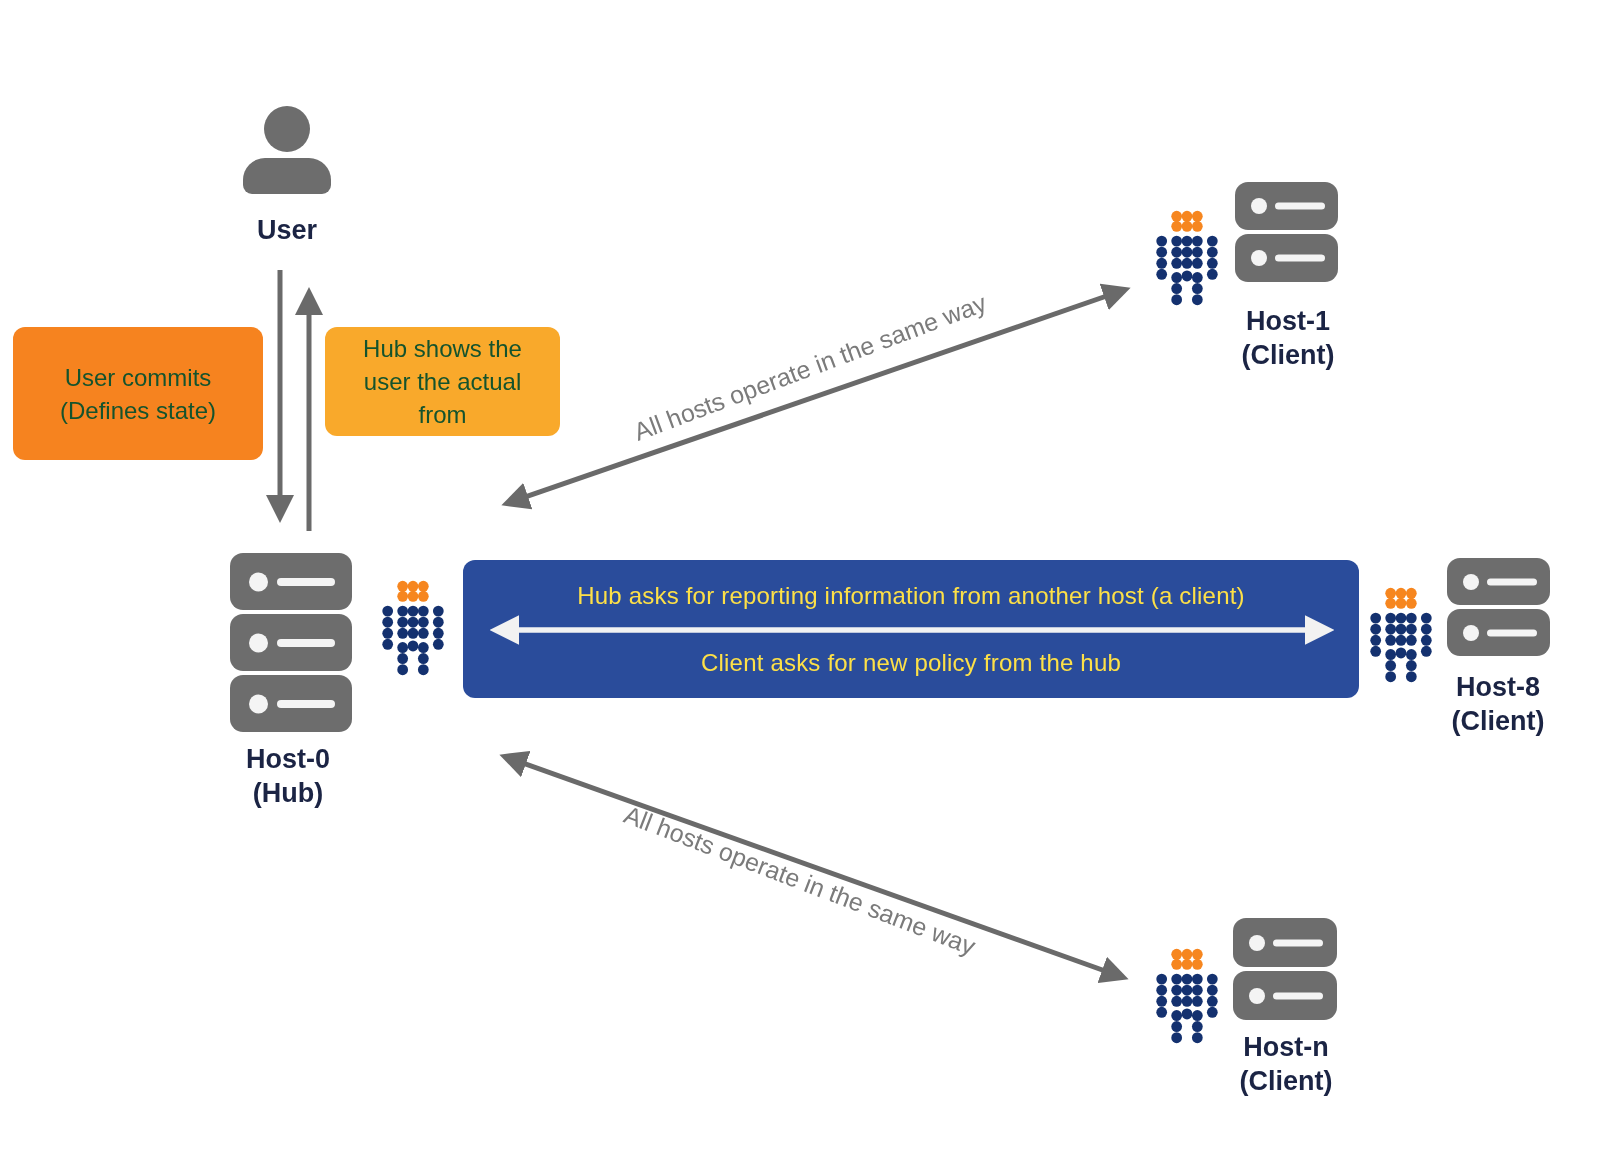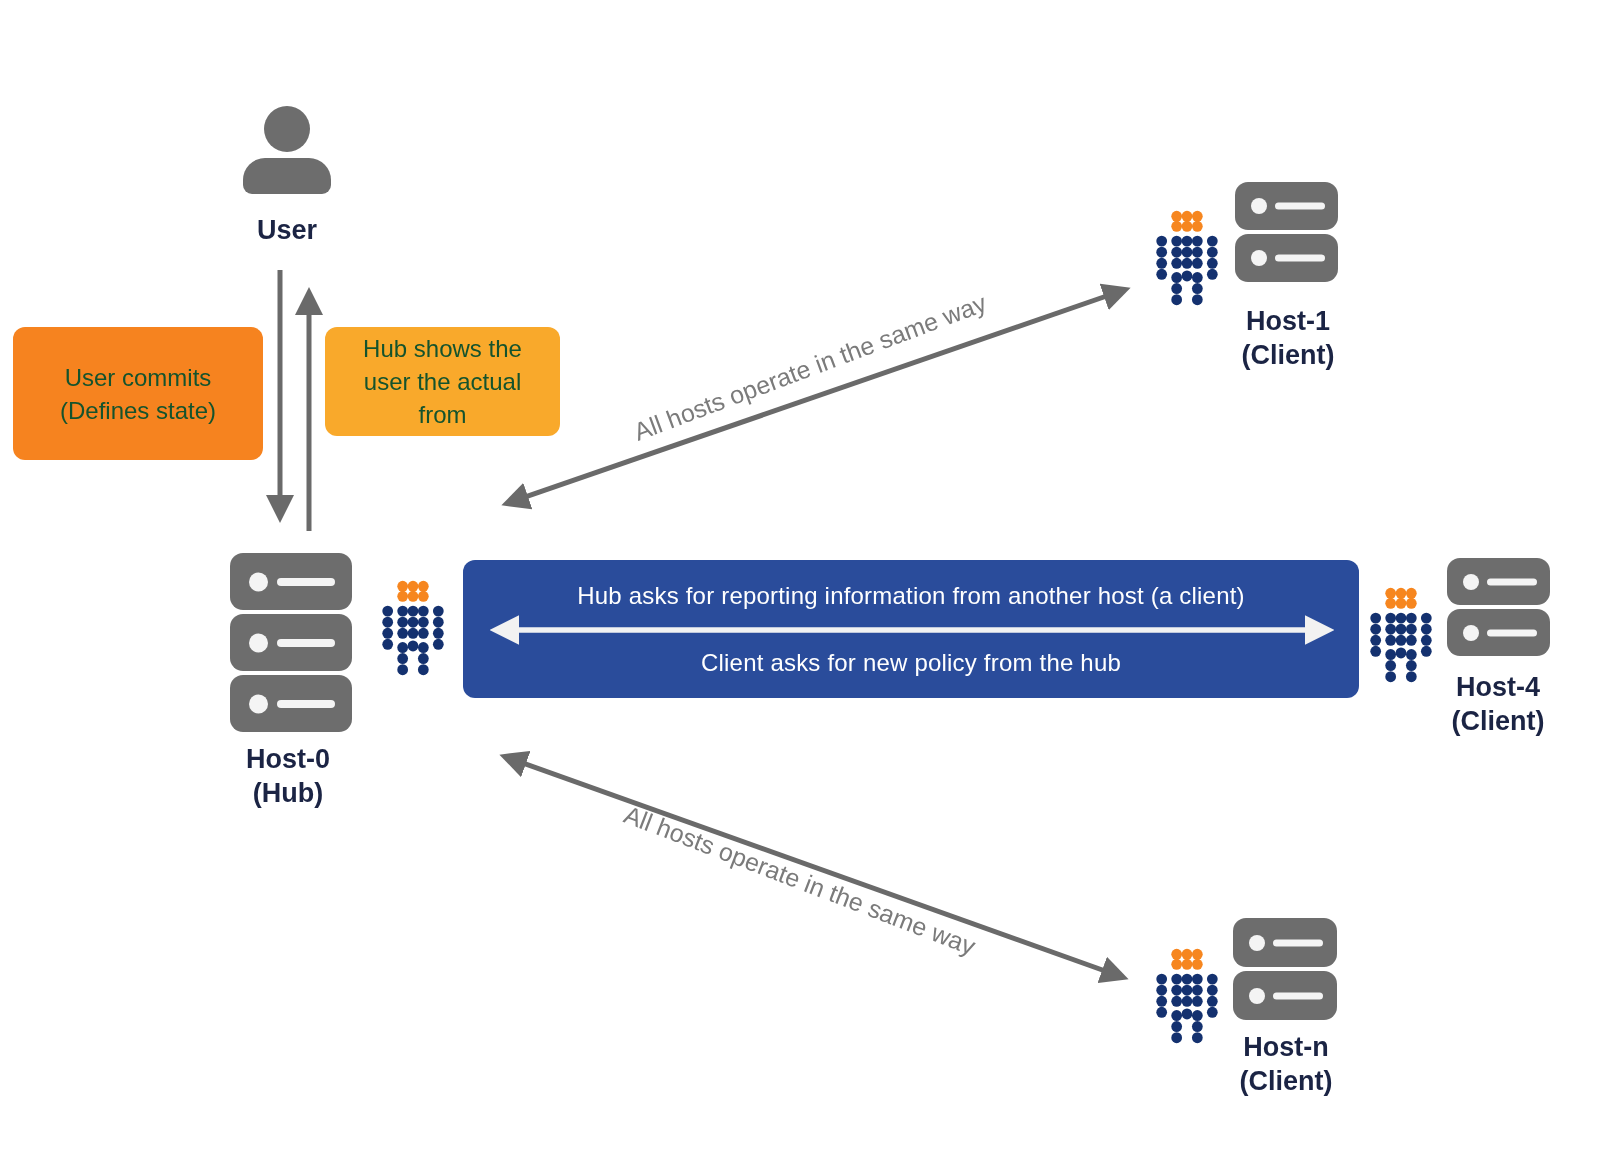--- a/index.html
+++ b/index.html
@@ -27,21 +27,21 @@
   
   .server{position:absolute;background:#6d6d6d;border-radius:13px;}
   .server .s-dot{position:absolute;top:50%;transform:translateY(-50%);border-radius:50%;background:#f4f4f4;}
   .server .s-bar{position:absolute;top:50%;transform:translateY(-50%);border-radius:4px;background:#f4f4f4;}
   .server.lg .s-dot{left:19px;width:19px;height:19px;}
   .server.lg .s-bar{left:47px;width:58px;height:8px;}
   .server.sm .s-dot{left:16px;width:16px;height:16px;}
   .server.sm .s-bar{left:40px;width:50px;height:7px;}
 
   
-  .banner{background:#2a4c9b;border-radius:12px;color:#ffffff;}
+  .banner{background:#2a4c9b;border-radius:12px;color:#fde047;}
   .banner .b-line{position:absolute;left:0;width:100%;text-align:center;font-size:24px;letter-spacing:.2px;}
 
   
   .rotlabel{
     width:420px;text-align:center;white-space:nowrap;color:#7b7b7b;
     font-size:25px;line-height:28px;
   }
 
   svg{display:block;}
 </style>
@@ -153,21 +153,21 @@
   </svg>
   <div class="abs server sm" style="left:1447px;top:558px;width:103px;height:47px">
     <span class="s-dot"></span>
       <span class="s-bar"></span>
   </div>
   <div class="abs server sm" style="left:1447px;top:609px;width:103px;height:47px">
     <span class="s-dot"></span>
       <span class="s-bar"></span>
   </div>
   <div class="abs name-label" style="left:1398px;top:670px;width:200px">
-    <div>Host-4</div>
+    <div>Host-8</div>
     <div>(Client)</div>
   </div>
 
   <svg class="abs" style="left:1156px;top:948px" width="62" height="96" viewBox="0 0 60 91" preserveAspectRatio="none">
     <use href="#agent-robot"></use>
   </svg>
   <div class="abs server sm" style="left:1233px;top:918px;width:104px;height:49px">
     <span class="s-dot"></span>
       <span class="s-bar"></span>
   </div>

